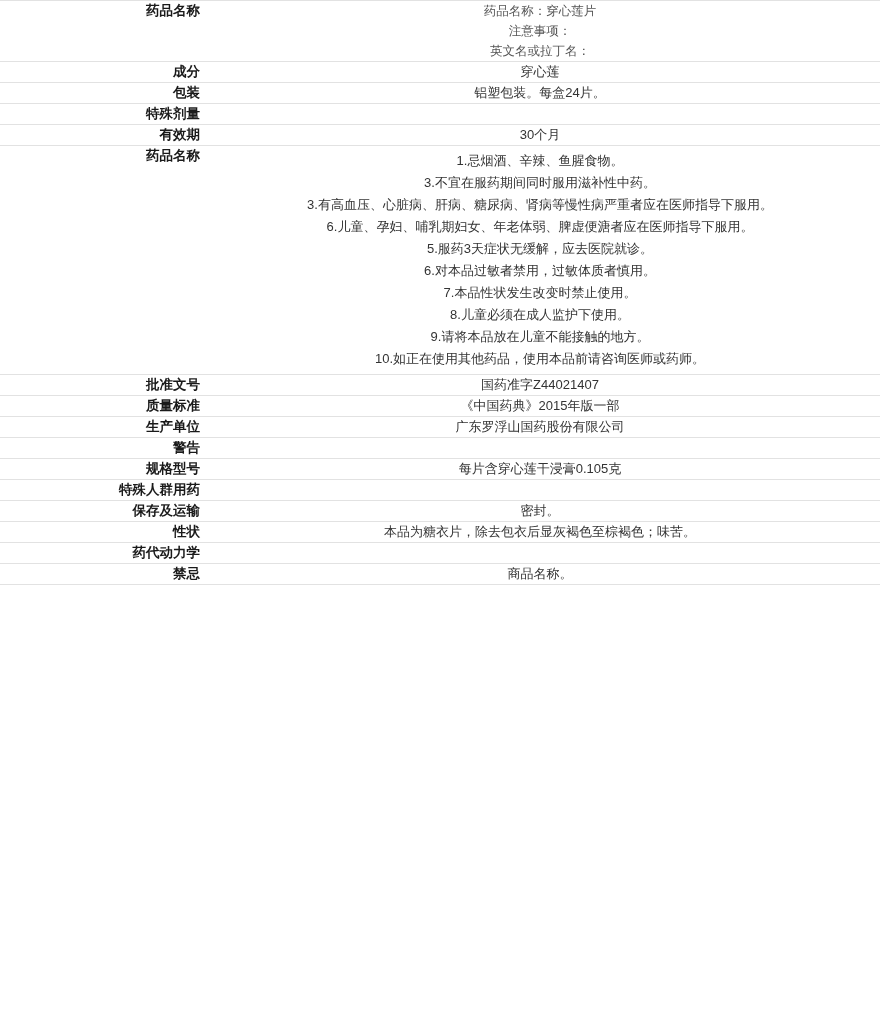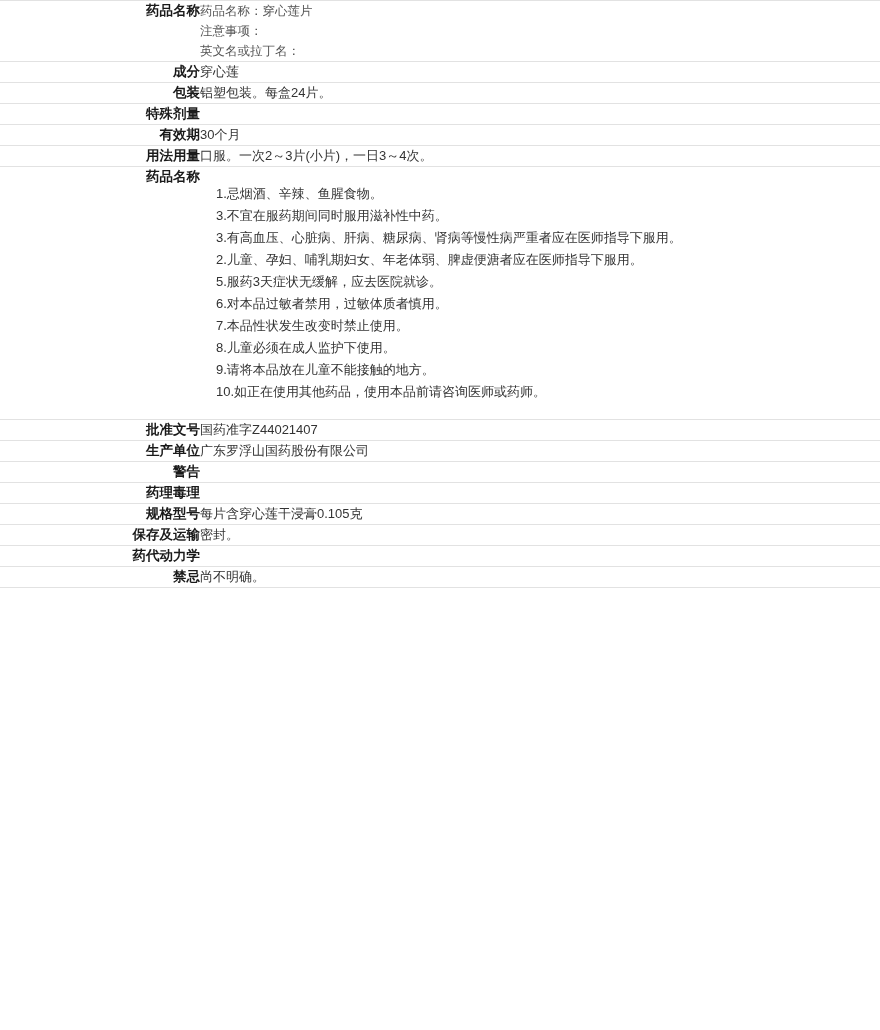--- a/index.html
+++ b/index.html
@@ -45,29 +45,30 @@
     line-height: 20px;
     box-sizing: border-box;
   }
   td.value-cell {
     width: 680px;
     padding: 10px 14px 10px 18px;
     color: #333333;
     font-size: 13px;
     line-height: 20px;
     box-sizing: border-box;
+    text-align: center;
   }
   .sub-line {
     display: block;
     color: #555555;
     font-size: 12.5px;
     line-height: 20px;
   }
   .notice-list {
-    margin: 16px;
+    margin: 4px;
     padding: 0;
     list-style: none;
   }
   .notice-list li {
     line-height: 22px;
     font-size: 13px;
     color: #333333;
   }
   .empty-row td.value-cell {
     min-height: 20px;
@@ -110,82 +111,86 @@
       <tr class="empty-row">
         <td class="label-cell">特殊剂量</td>
         <td class="value-cell">&nbsp;</td>
       </tr>
 
       <tr>
         <td class="label-cell">有效期</td>
         <td class="value-cell">30个月</td>
       </tr>
 
-      <tr>
-        <td class="label-cell">用法用量</td>
-        <td class="value-cell">口服。一次2～3片(小片)，一日3～4次。</td>
-      </tr>
 
       <tr>
         <td class="label-cell tall-label">药品名称</td>
         <td class="value-cell">
           <ul class="notice-list">
             <li>1.忌烟酒、辛辣、鱼腥食物。</li>
             <li>3.不宜在服药期间同时服用滋补性中药。</li>
             <li>3.有高血压、心脏病、肝病、糖尿病、肾病等慢性病严重者应在医师指导下服用。</li>
-            <li>2.儿童、孕妇、哺乳期妇女、年老体弱、脾虚便溏者应在医师指导下服用。</li>
+            <li>6.儿童、孕妇、哺乳期妇女、年老体弱、脾虚便溏者应在医师指导下服用。</li>
             <li>5.服药3天症状无缓解，应去医院就诊。</li>
             <li>6.对本品过敏者禁用，过敏体质者慎用。</li>
             <li>7.本品性状发生改变时禁止使用。</li>
             <li>8.儿童必须在成人监护下使用。</li>
             <li>9.请将本品放在儿童不能接触的地方。</li>
             <li>10.如正在使用其他药品，使用本品前请咨询医师或药师。</li>
           </ul>
         </td>
       </tr>
 
       <tr>
         <td class="label-cell">批准文号</td>
         <td class="value-cell">国药准字Z44021407</td>
       </tr>
 
+      <tr>
+        <td class="label-cell">质量标准</td>
+        <td class="value-cell">《中国药典》2015年版一部</td>
+      </tr>
 
       <tr>
         <td class="label-cell">生产单位</td>
         <td class="value-cell">广东罗浮山国药股份有限公司</td>
       </tr>
 
       <tr class="empty-row">
         <td class="label-cell">警告</td>
         <td class="value-cell">&nbsp;</td>
       </tr>
 
-      <tr class="empty-row">
-        <td class="label-cell">药理毒理</td>
-        <td class="value-cell">&nbsp;</td>
-      </tr>
 
       <tr>
         <td class="label-cell">规格型号</td>
         <td class="value-cell">每片含穿心莲干浸膏0.105克</td>
       </tr>
 
+      <tr class="empty-row">
+        <td class="label-cell">特殊人群用药</td>
+        <td class="value-cell">&nbsp;</td>
+      </tr>
 
       <tr>
         <td class="label-cell">保存及运输</td>
         <td class="value-cell">密封。</td>
       </tr>
 
+      <tr>
+        <td class="label-cell">性状</td>
+        <td class="value-cell">本品为糖衣片，除去包衣后显灰褐色至棕褐色；味苦。</td>
+      </tr>
 
       <tr class="empty-row">
         <td class="label-cell">药代动力学</td>
         <td class="value-cell">&nbsp;</td>
       </tr>
 
       <tr>
         <td class="label-cell">禁忌</td>
-        <td class="value-cell">尚不明确。</td>
+        <td class="value-cell">商品名称。</td>
       </tr>
 
     </tbody>
   </table>
   <div class="spacer"></div>
 </div>
 
 </body></html>

